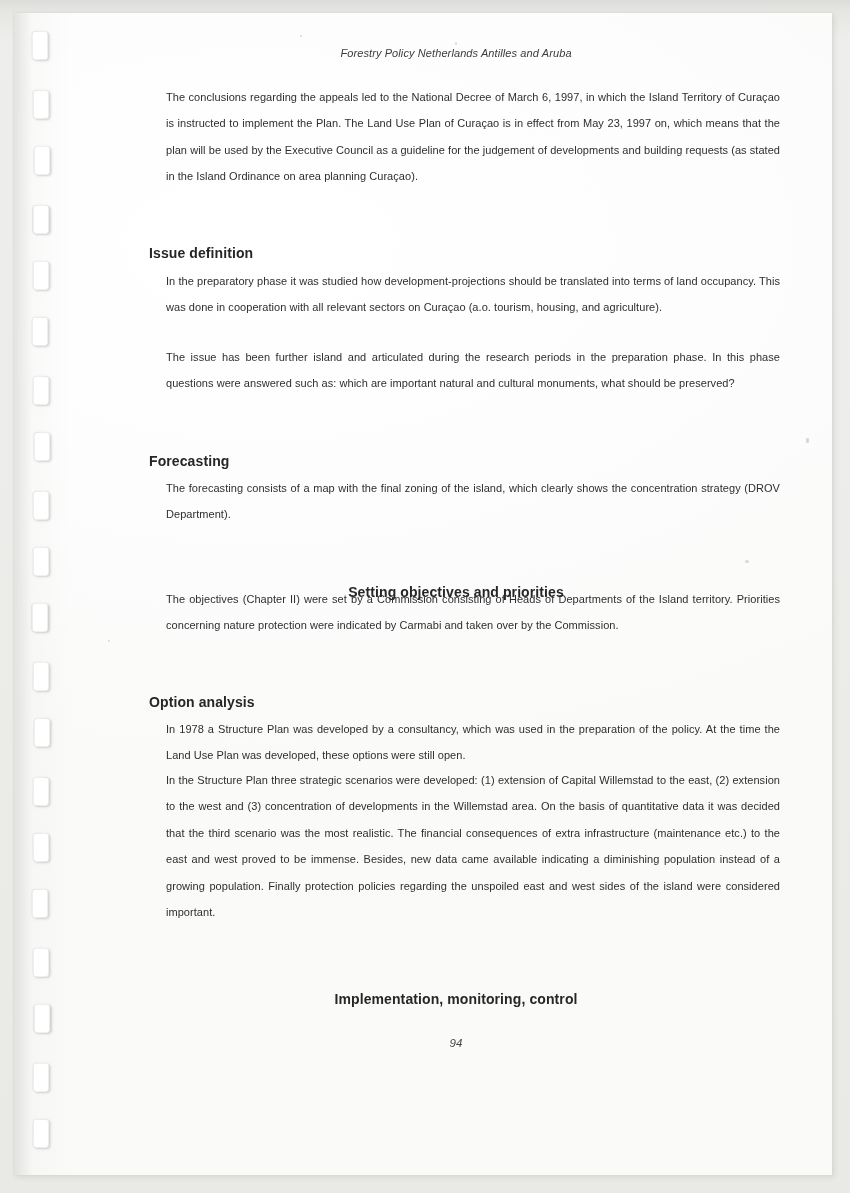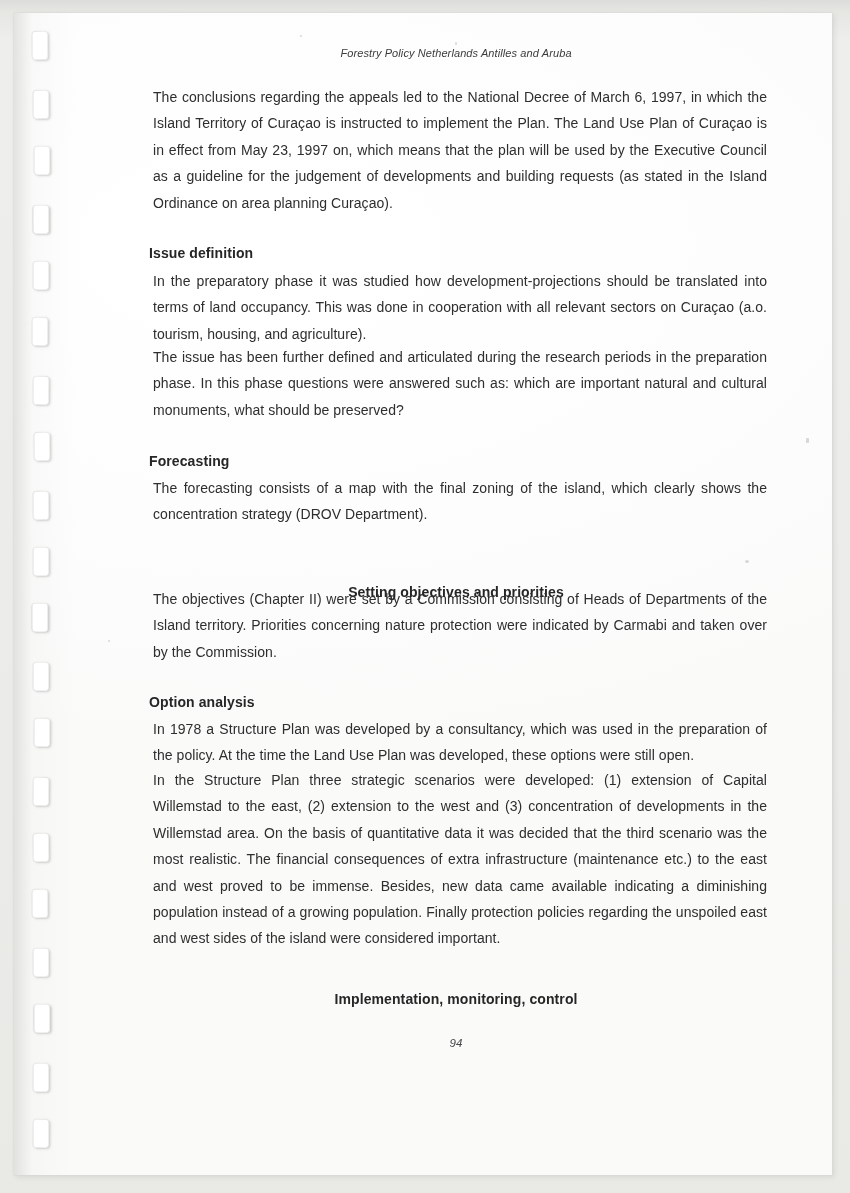--- a/index.html
+++ b/index.html
@@ -89,25 +89,25 @@
     width: 614px;
     text-align: center;
     font-style: italic;
     font-size: 11px;
     color: #3b3b3b;
     letter-spacing: 0.1px;
   }
 
   .body-block {
     position: absolute;
-    left: 4px;
+    left: 17px;
     width: 614px;
     text-align: justify;
     text-justify: inter-word;
-    font-size: 14px;
+    font-size: 11px;
     line-height: 26.4px;
     color: #2e2e2e;
     letter-spacing: 0.05px;
   }
 
   .heading {
     position: absolute;
     left: 0;
     width: 614px;
     font-size: 14px;
@@ -184,21 +184,21 @@
   <div class="content">
 
     <div class="running-head">Forestry Policy Netherlands Antilles and Aruba</div>
 
     <div class="body-block" style="top:84px;">The conclusions regarding the appeals led to the National Decree of March 6, 1997, in which the Island Territory of Curaçao is instructed to implement the Plan. The Land Use Plan of Curaçao is in effect from May 23, 1997 on, which means that the plan will be used by the Executive Council as a guideline for the judgement of developments and building requests (as stated in the Island Ordinance on area planning Curaçao).</div>
 
     <div class="heading" style="top:245px;">Issue definition</div>
 
     <div class="body-block" style="top:268px;">In the preparatory phase it was studied how development-projections should be translated into terms of land occupancy. This was done in cooperation with all relevant sectors on Curaçao (a.o. tourism, housing, and agriculture).</div>
 
-    <div class="body-block" style="top:344px;">The issue has been further defined and articulated during the research periods in the preparation phase. In this phase questions were answered such as: which are important natural and cultural monuments, what should be preserved?</div>
+    <div class="body-block" style="top:344px;">The issue has been further island and articulated during the research periods in the preparation phase. In this phase questions were answered such as: which are important natural and cultural monuments, what should be preserved?</div>
 
     <div class="heading" style="top:453px;">Forecasting</div>
 
     <div class="body-block" style="top:475px;">The forecasting consists of a map with the final zoning of the island, which clearly shows the concentration strategy (DROV Department).</div>
 
     <div class="heading" style="top:584px;text-align:center;">Setting objectives and priorities</div>
 
     <div class="body-block" style="top:586px;">The objectives (Chapter II) were set by a Commission consisting of Heads of Departments of the Island territory. Priorities concerning nature protection were indicated by Carmabi and taken over by the Commission.</div>
 
     <div class="heading" style="top:694px;">Option analysis</div>

